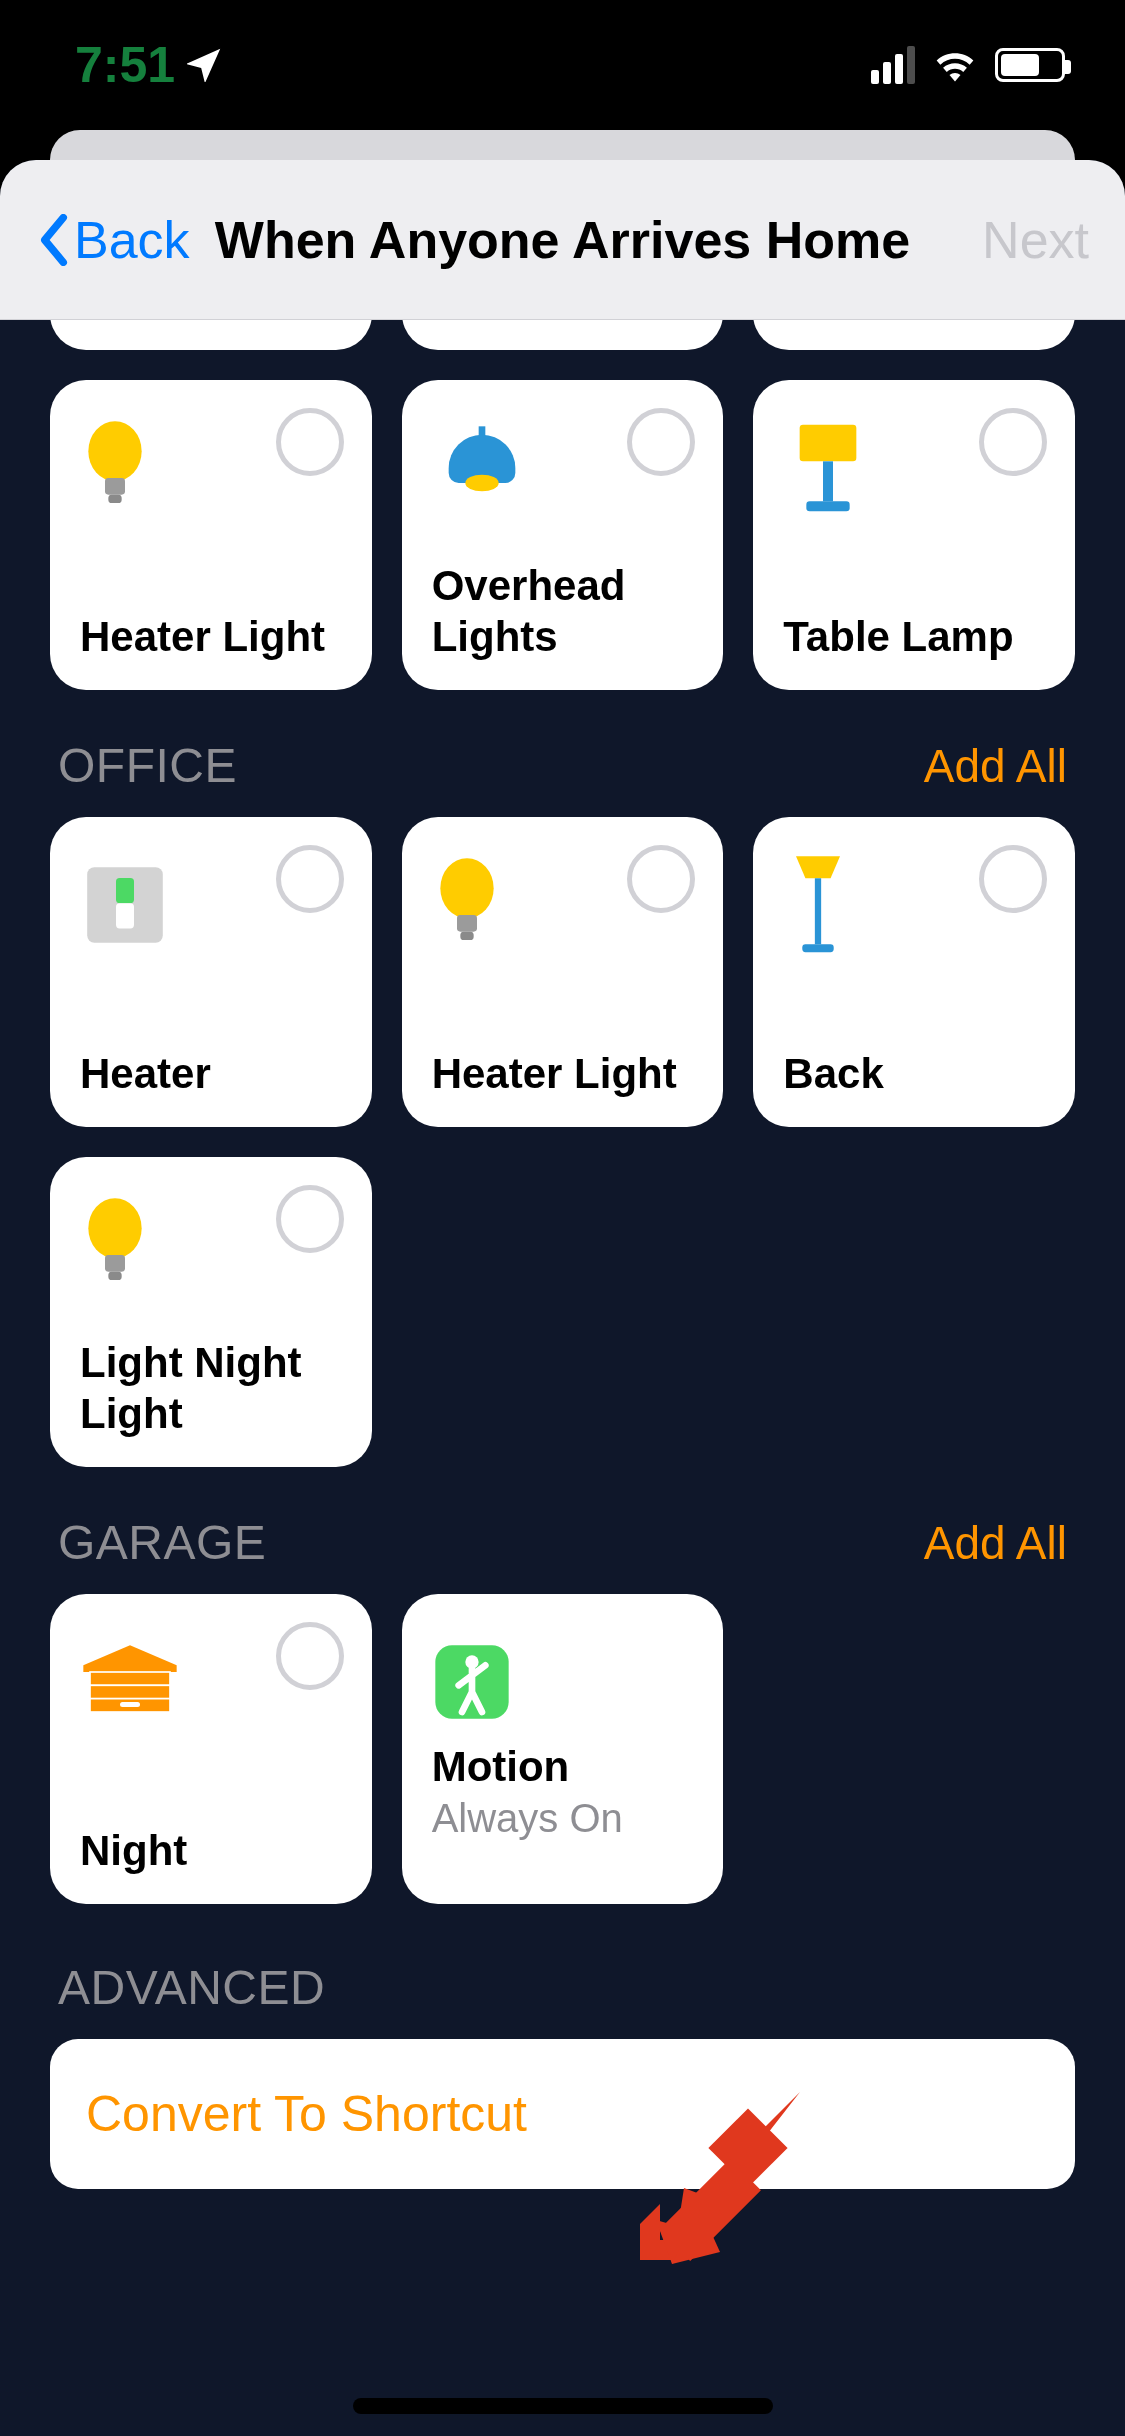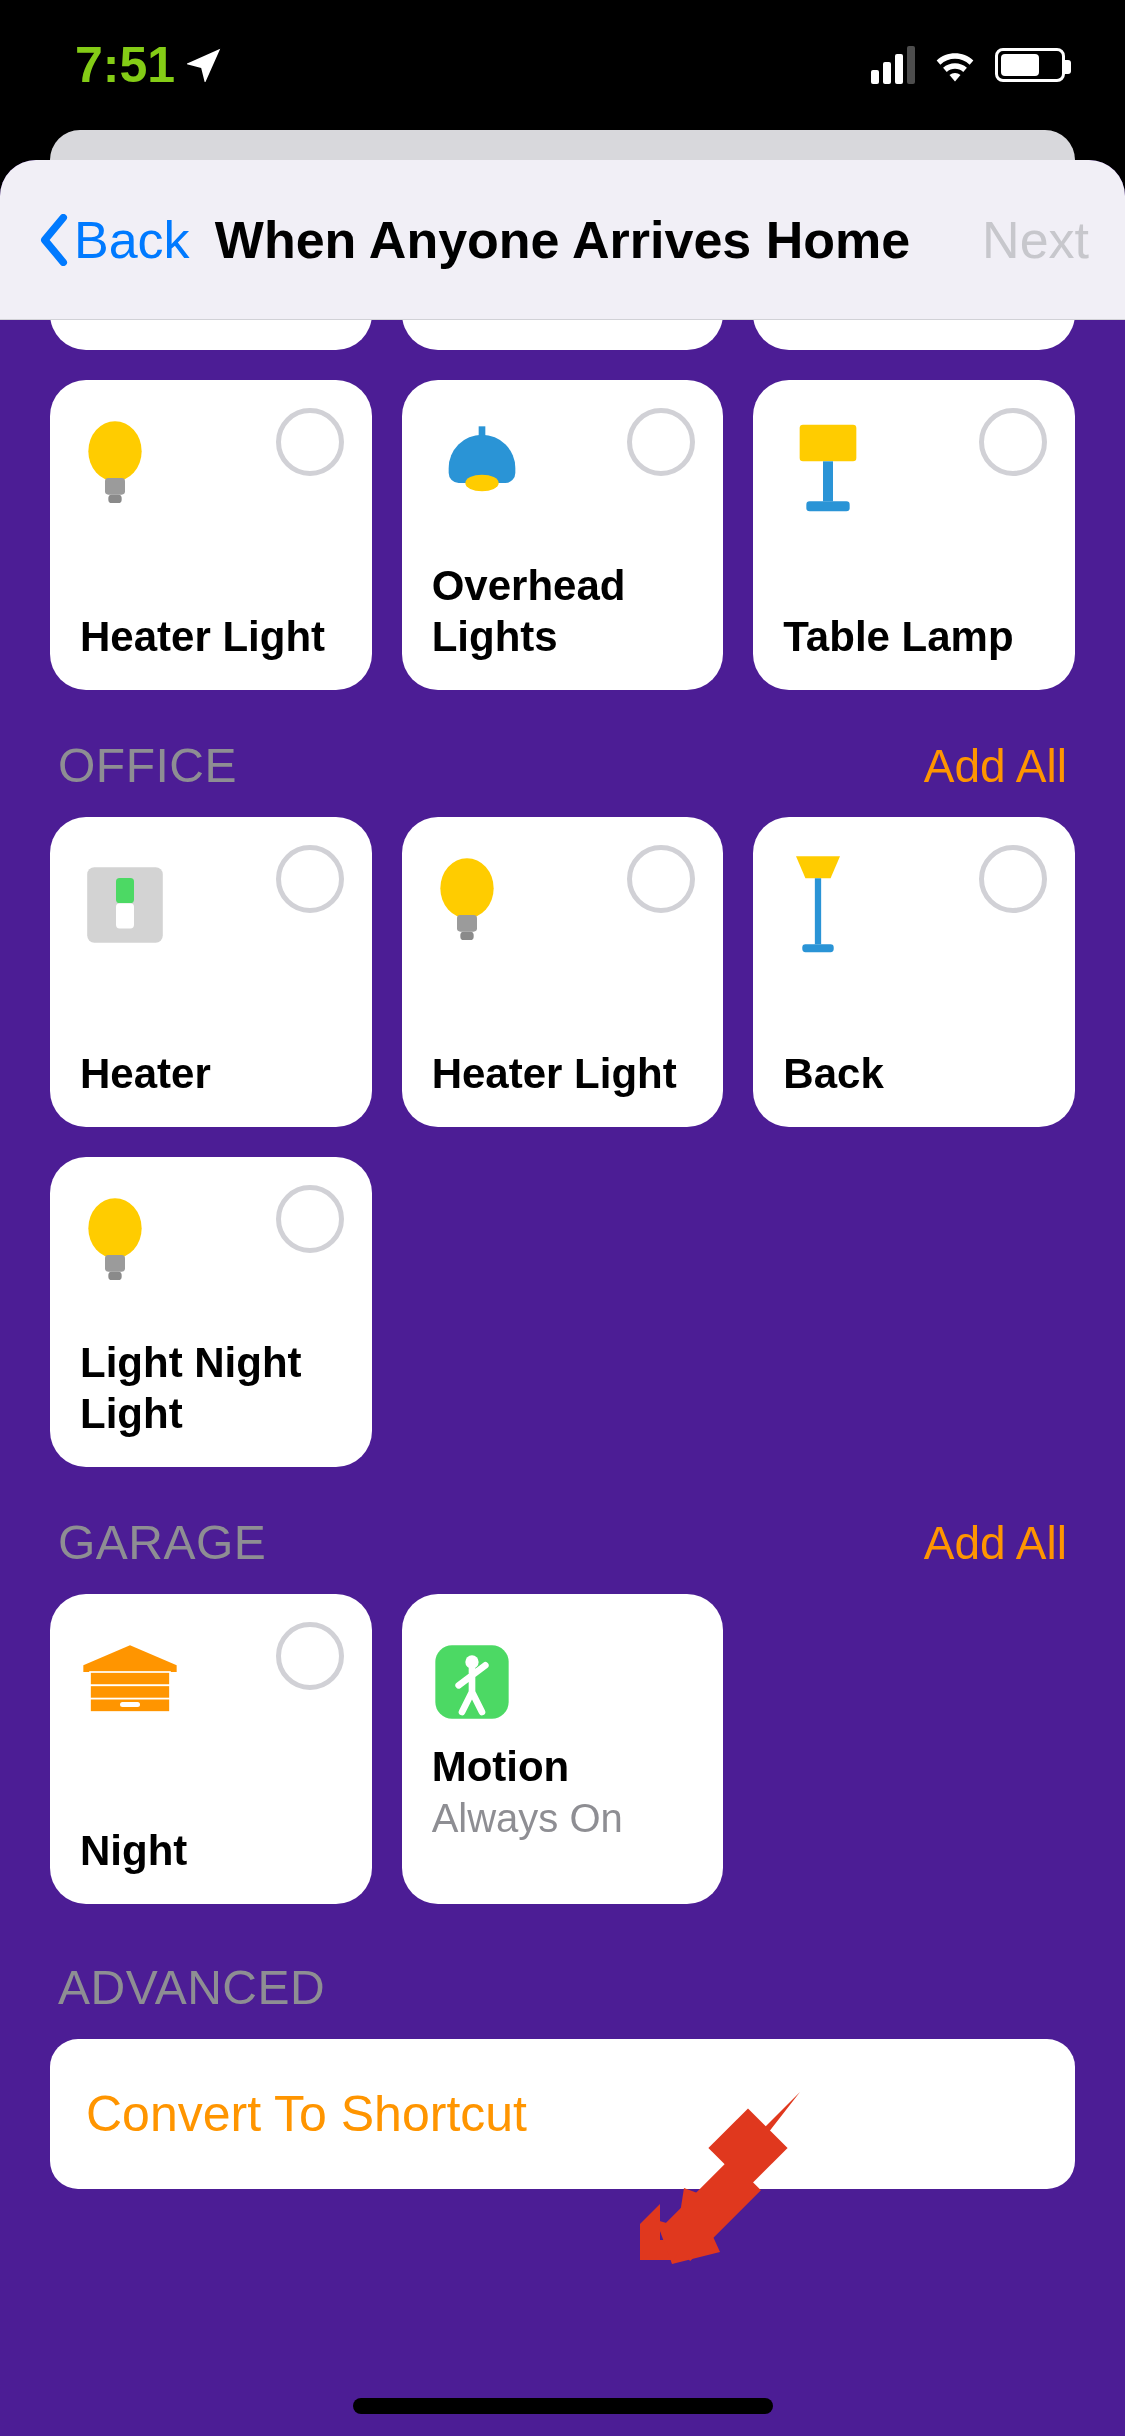--- a/index.html
+++ b/index.html
@@ -7,21 +7,21 @@
   body {
     font-family: -apple-system, "Helvetica Neue", Arial, sans-serif;
     background: #000;
     overflow: hidden;
     position: relative;
   }
 
   
   .statusbar {
     height: 130px;
-    color: #84cc16;
+    color: #15803d;
     display: flex;
     align-items: center;
     justify-content: space-between;
     padding: 0 60px 0 75px;
     font-size: 50px;
     font-weight: 600;
   }
   .statusbar .left { display:flex; align-items:center; gap:12px;}
   .statusbar .right { display:flex; align-items:center; gap:18px;}
   .signal { display:flex; align-items:flex-end; gap:4px; }
@@ -44,21 +44,21 @@
     height:60px;
     background:#d8d8dc;
     border-radius:30px 30px 0 0;
   }
 
   
   .sheet {
     position:absolute;
     top:160px;
     left:0; right:0; bottom:0;
-    background:#4c1d95;
+    background:#0f172a;
     border-radius:36px 36px 0 0;
     display:flex;
     flex-direction:column;
   }
   .nav {
     height:160px;
     background:rgba(248,248,250,0.96);
     border-bottom:1px solid #d1d1d6;
     display:flex;
     align-items:center;

